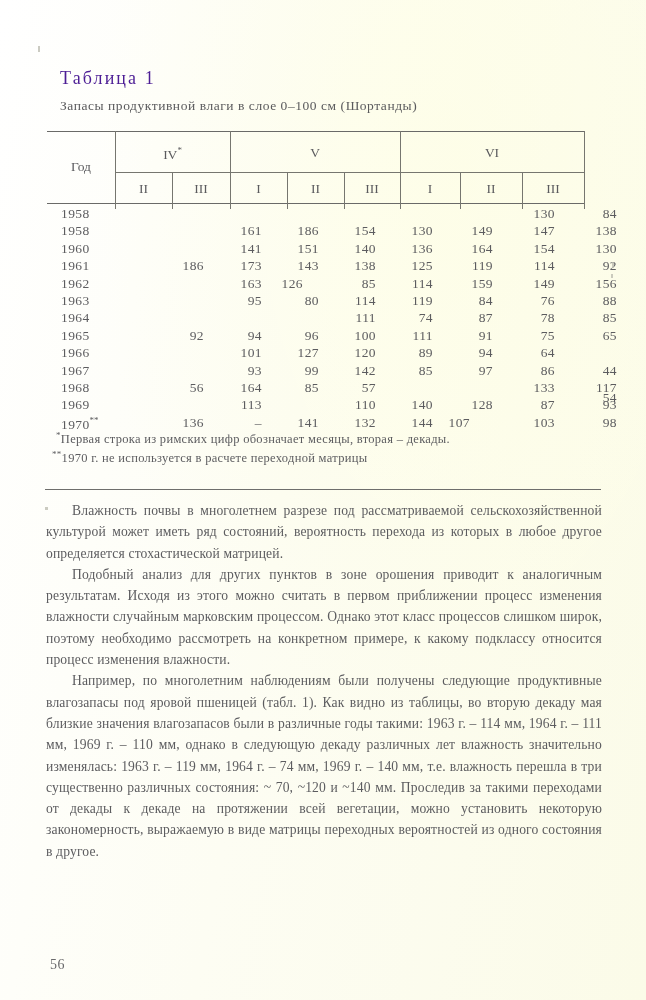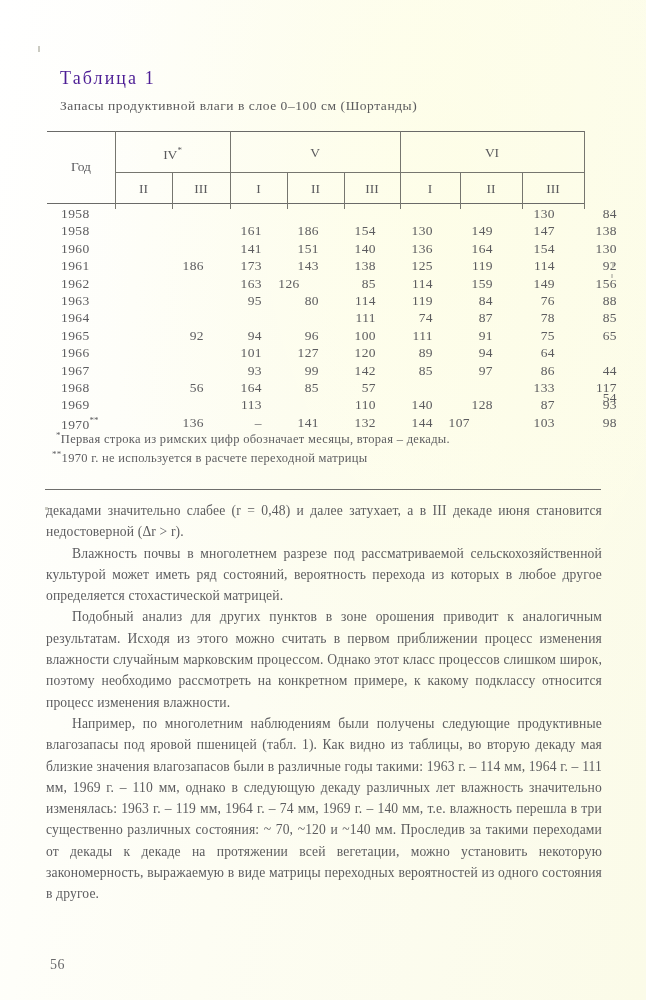--- a/index.html
+++ b/index.html
@@ -278,21 +278,21 @@
         <div class="cell" style="left: 212px; width: 60px;">143</div>
         <div class="cell" style="left: 269px; width: 60px;">138</div>
         <div class="cell" style="left: 326px; width: 60px;">125</div>
         <div class="cell" style="left: 386px; width: 60px;">119</div>
         <div class="cell" style="left: 448px; width: 60px;">114</div>
         <div class="cell" style="left: 510px; width: 60px;">92</div>
       </div>
       <div class="row">
         <div class="cell year">1962</div>
         <div class="cell" style="left: 155px; width: 60px;">163</div>
-        <div class="cell" style="left: 212px; width: 60px; text-align: center;">126</div>
+        <div class="cell" style="left: 196px; width: 60px;">126</div>
         <div class="cell" style="left: 269px; width: 60px;">85</div>
         <div class="cell" style="left: 326px; width: 60px;">114</div>
         <div class="cell" style="left: 386px; width: 60px;">159</div>
         <div class="cell" style="left: 448px; width: 60px;">149</div>
         <div class="cell" style="left: 510px; width: 60px;">156</div>
       </div>
       <div class="row">
         <div class="cell year">1963</div>
         <div class="cell" style="left: 155px; width: 60px;">95</div>
         <div class="cell" style="left: 212px; width: 60px;">80</div>
@@ -375,21 +375,20 @@
   <div class="fn" style="left:56px; top:430px;">
     <span class="mark">*</span><span>Первая строка из римских цифр обозначает месяцы, вторая – декады.</span>
   </div>
   <div class="fn" style="left:52px; top:449px;">
     <span class="mark">**</span><span>1970 г. не используется в расчете переходной матрицы</span>
   </div>
 
   <div class="body-rule"></div>
 
   <div class="prose" id="prose-host">
-      <p>декадами значительно слабее (r  = 0,48)  и далее затухает, а в III декаде июня становится недостоверной (Δr &gt; r).</p>
       <p class="indent">Влажность почвы в многолетнем разрезе под рассматриваемой сельскохозяйственной культурой может иметь ряд состояний, вероятность перехода из которых в любое другое определяется стохастической матрицей.</p>
       <p class="indent">Подобный анализ для других пунктов в зоне орошения приводит к аналогичным результатам. Исходя из этого можно считать в первом приближении процесс изменения влажности случайным марковским процессом. Однако этот класс процессов слишком широк, поэтому необходимо рассмотреть на конкретном примере, к какому подклассу относится процесс изменения влажности.</p>
       <p class="indent">Например, по многолетним наблюдениям были получены следующие продуктивные влагозапасы под яровой пшеницей (табл. 1). Как видно из таблицы, во вторую декаду мая близкие значения влагозапасов были в различные годы такими: 1963 г. – 114 мм, 1964 г. – 111 мм, 1969 г. – 110 мм, однако в следующую декаду различных лет влажность значительно изменялась: 1963 г. – 119 мм, 1964 г. – 74 мм, 1969 г. – 140 мм, т.е. влажность перешла в три существенно различных состояния: ~ 70, ~120 и ~140 мм. Проследив за такими переходами от декады к декаде на протяжении всей вегетации, можно установить некоторую закономерность, выражаемую в виде матрицы переходных вероятностей из одного состояния в другое.</p>
     </div>
 
   <div class="page-no">56</div>
 
   <div class="speck" style="left:38px; top:46px; width:2px; height:6px;"></div>
   <div class="speck" style="left:612px; top:262px; width:2px; height:5px;"></div>
   <div class="speck" style="left:611px; top:274px; width:2px; height:4px;"></div>

